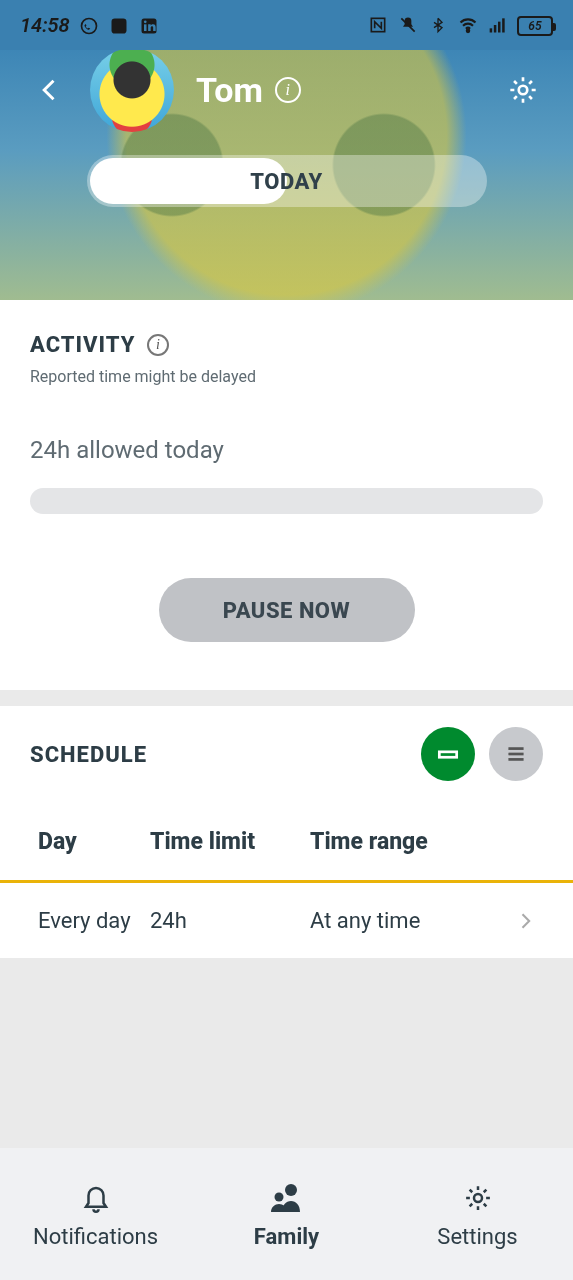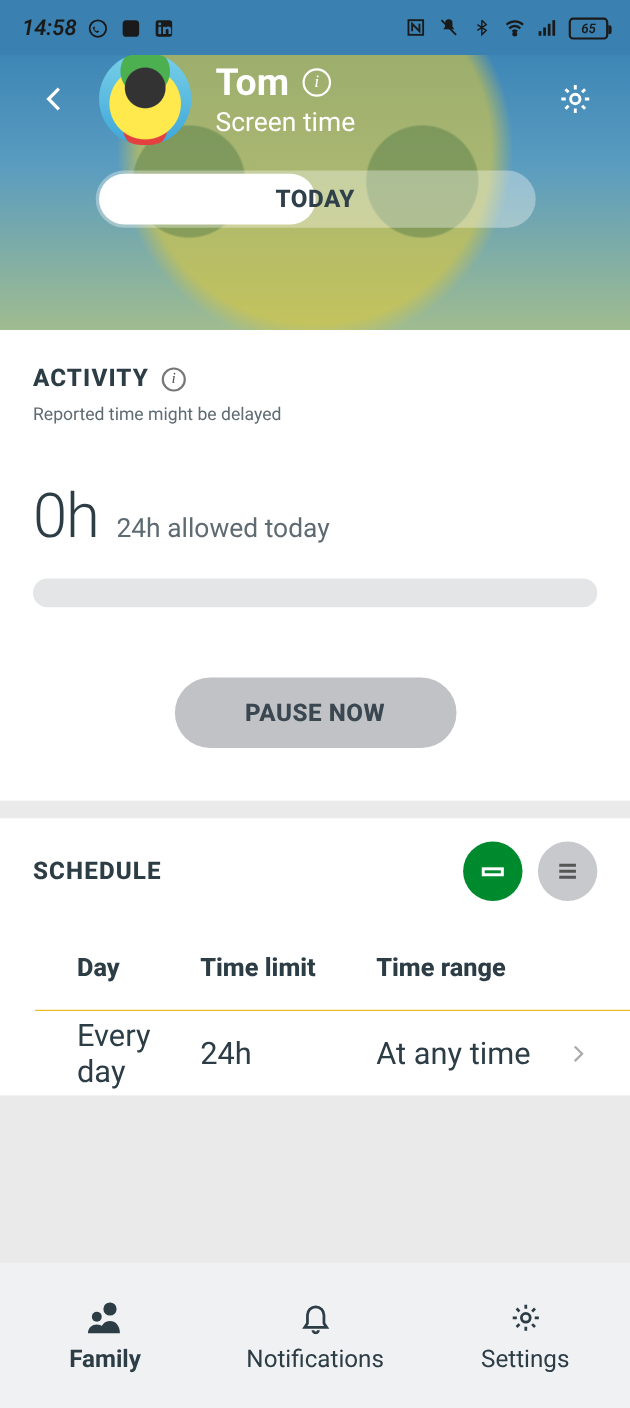--- a/index.html
+++ b/index.html
@@ -177,24 +177,23 @@
   .round-btn {
     width:54px; height:54px; border-radius:50%;
     display:flex; align-items:center; justify-content:center;
   }
   .round-btn.green { background:#008a2e; }
   .round-btn.gray { background:#c7c9cd; }
 
   .sched-row {
     display:flex; padding: 0 38px; align-items:center;
     height: 78px;
-    margin-left: 32px;
   }
   .sched-row.head { font-size: 23px; font-weight:800; color:#2d3d46; }
-  .sched-row.body { font-size: 28px; color:#2d3d46; border-top:1px solid #eab308;justify-content:space-between; }
+  .sched-row.body { font-size: 22px; color:#2d3d46; border-top:3px solid #eab308;justify-content:space-between; }
   .col-day { width: 112px; }
   .col-limit { width: 160px; }
   .col-range { flex:1; }
   .col-chev { width: 30px; color:#aaa; display:flex; justify-content:flex-end;}
 
   
   .filler { background:#eaeaea; flex:1; }
 
   
   .bottom-nav {
@@ -285,21 +284,20 @@
         <svg viewBox="0 0 24 24" width="28" height="28" fill="none" stroke="#fff" stroke-width="2.5">
             <path d="M15 4l-8 8 8 8"></path>
           </svg>
       </div>
       <div class="avatar"></div>
       <div class="title-block">
         <h1>
           <span>Tom</span>
           <span class="info-circle">i</span>
         </h1>
-        <div class="sub">Screen time</div>
       </div>
       <div class="gear-btn">
         <svg viewBox="0 0 24 24" width="32" height="32" fill="none" stroke="#fff" stroke-width="2">
             <circle cx="12" cy="12" r="3.2"></circle>
             <path d="M12 2.5v3M12 18.5v3M21.5 12h-3M5.5 12h-3M18.7 5.3l-2.1 2.1M7.4 16.6l-2.1 2.1M18.7 18.7l-2.1-2.1M7.4 7.4L5.3 5.3"></path>
           </svg>
       </div>
     </div>
     <div class="segmented">
       <div class="pill"></div>
@@ -309,21 +307,20 @@
 
   <div class="content">
 
     <div class="card">
       <div class="section-title">
         <span>ACTIVITY</span>
         <span class="info-circle">i</span>
       </div>
       <div class="subtext">Reported time might be delayed</div>
       <div class="big-time">
-        <span class="num">0h</span>
         <span class="cap">24h allowed today</span>
       </div>
       <div class="progress"></div>
       <div class="pause-btn">PAUSE NOW</div>
     </div>
 
     <div class="strip"></div>
 
     <div style="background:#fff;">
       <div class="schedule-header">
@@ -359,42 +356,42 @@
               <path d="M9 4l8 8-8 8"></path>
             </svg>
         </div>
       </div>
     </div>
 
     <div class="filler"></div>
   </div>
 
   <div class="bottom-nav">
+    <div class="nav-item">
+      <div class="nav-icon">
+        <svg viewBox="0 0 24 24" width="30" height="30" fill="none" stroke="#2d3d46" stroke-width="2">
+            <path d="M6 16V10a6 6 0 1 1 12 0v6l2 3H4z"></path>
+            <path d="M10 21a2 2 0 0 0 4 0"></path>
+          </svg>
+      </div>
+      <span>Notifications</span>
+    </div>
     <div class="nav-item active">
       <div class="nav-icon">
         <svg viewBox="0 0 40 32" width="40" height="32" fill="#2d3d46">
             <circle cx="24" cy="8" r="6"></circle>
             <circle cx="12" cy="15" r="4.5"></circle>
             <path d="M4 30c0-5 4-8 8-8s8 3 8 8zM15 30c0-7 4-11 9-11s9 4 9 11z"></path>
           </svg>
       </div>
       <span>Family</span>
     </div>
     <div class="nav-item">
       <div class="nav-icon">
         <svg viewBox="0 0 24 24" width="30" height="30" fill="none" stroke="#2d3d46" stroke-width="2">
-            <path d="M6 16V10a6 6 0 1 1 12 0v6l2 3H4z"></path>
-            <path d="M10 21a2 2 0 0 0 4 0"></path>
-          </svg>
-      </div>
-      <span>Notifications</span>
-    </div>
-    <div class="nav-item">
-      <div class="nav-icon">
-        <svg viewBox="0 0 24 24" width="30" height="30" fill="none" stroke="#2d3d46" stroke-width="2">
             <circle cx="12" cy="12" r="3.2"></circle>
             <path d="M12 2.5v3M12 18.5v3M21.5 12h-3M5.5 12h-3M18.7 5.3l-2.1 2.1M7.4 16.6l-2.1 2.1M18.7 18.7l-2.1-2.1M7.4 7.4L5.3 5.3"></path>
           </svg>
       </div>
       <span>Settings</span>
     </div>
   </div>
 
 </div>
 

